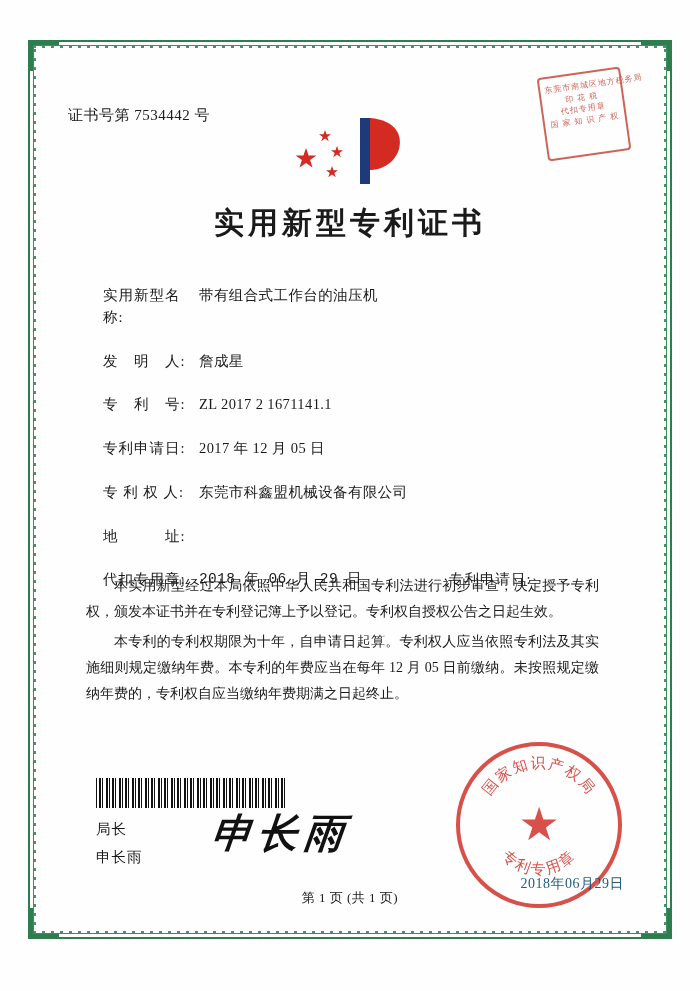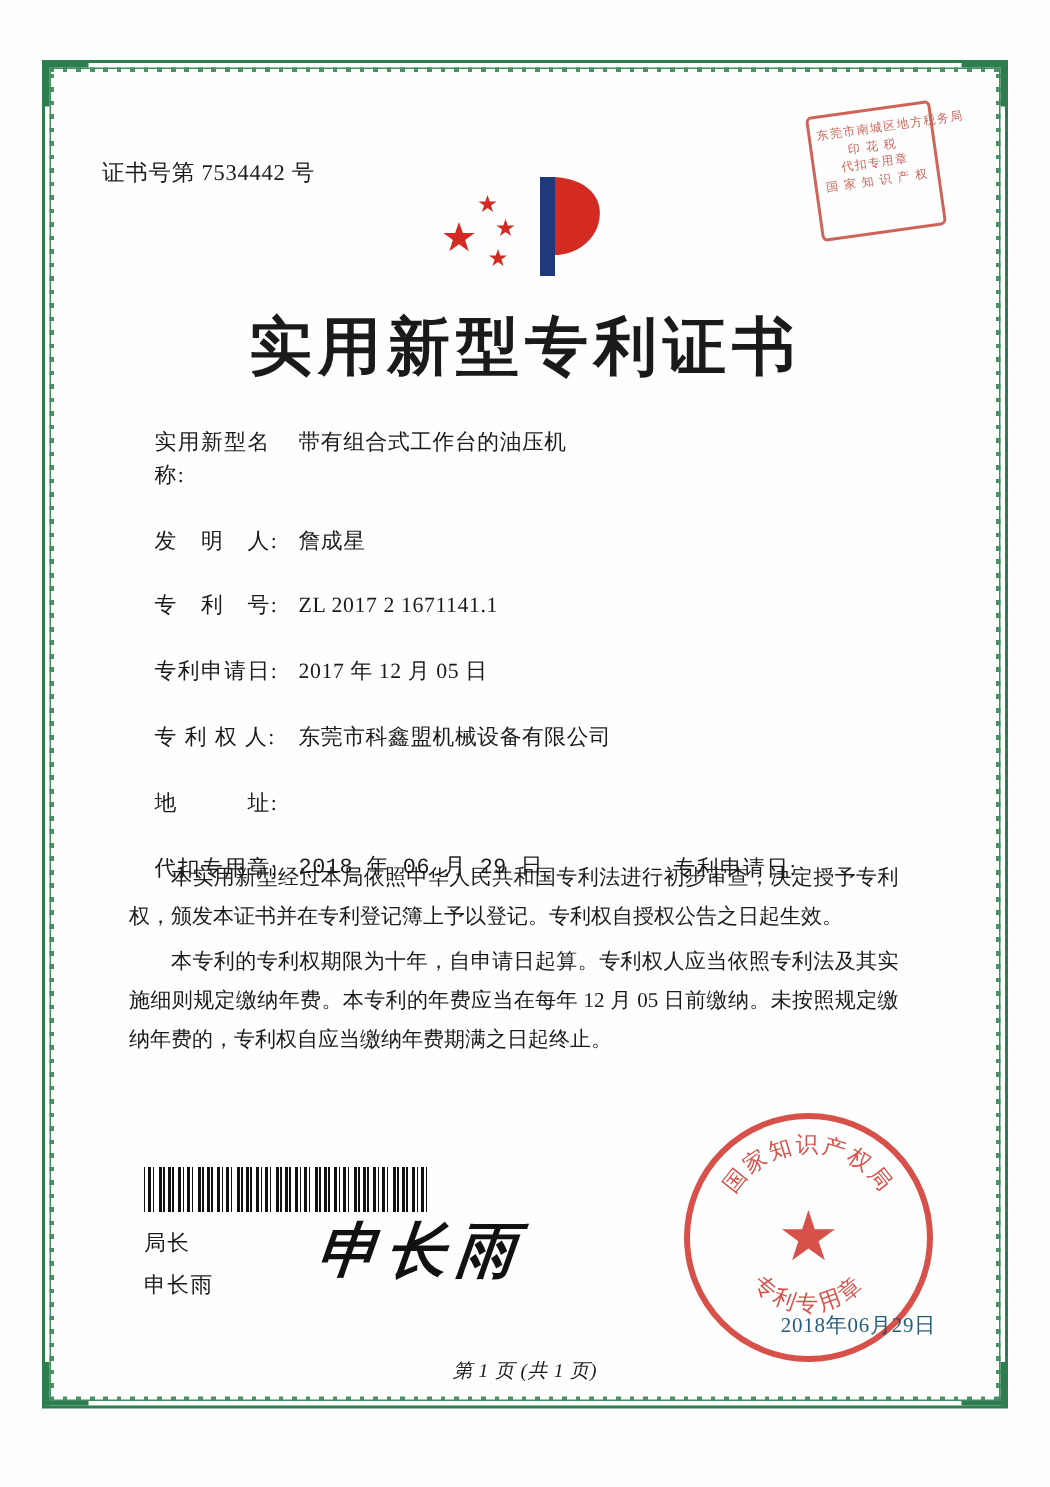--- a/index.html
+++ b/index.html
@@ -89,21 +89,21 @@
     width: 120px;
     height: 78px;
   }
 
   .title {
     position: absolute;
     left: 0;
     right: 0;
     top: 203px;
     text-align: center;
-    font-size: 42px;
+    font-size: 30px;
     font-weight: bold;
     letter-spacing: 4px;
     font-family: Liberation Serif, serif;
   }
 
   
   .stamp-square {
     position: absolute;
     right: 74px;
     top: 72px;
@@ -250,25 +250,24 @@
     color: #0c4a6e;
     opacity: .9;
     letter-spacing: .5px;
   }
 
   
   .page-footer {
     position: absolute;
     left: 0;
     right: 0;
-    bottom: 68px;
+    bottom: 84px;
     text-align: center;
     font-size: 13px;
     letter-spacing: .5px;
-    font-style: italic;
   }
 </style>
 </head>
 <body>
 
 <div class="certificate">
 
   <div class="border-outer"></div>
   <div class="border-deco"></div>
   <div class="border-inner"></div>

